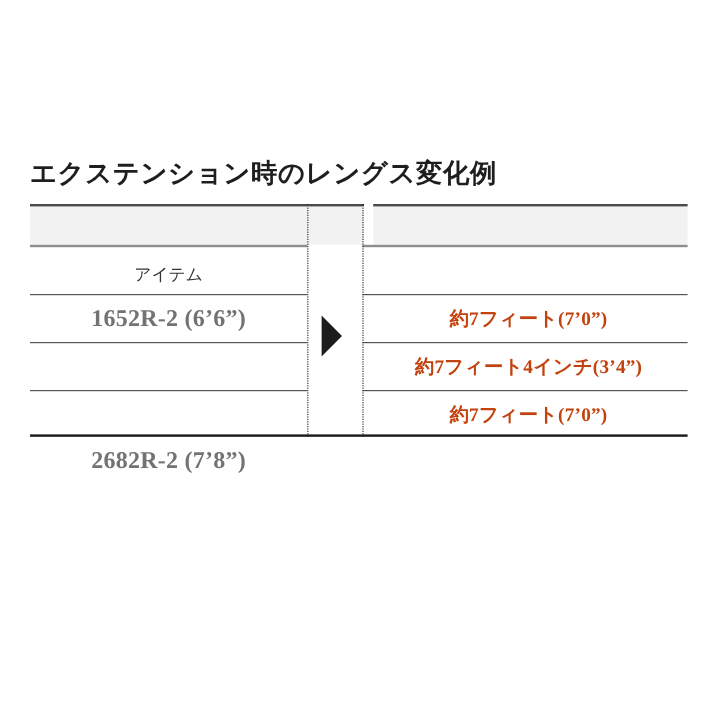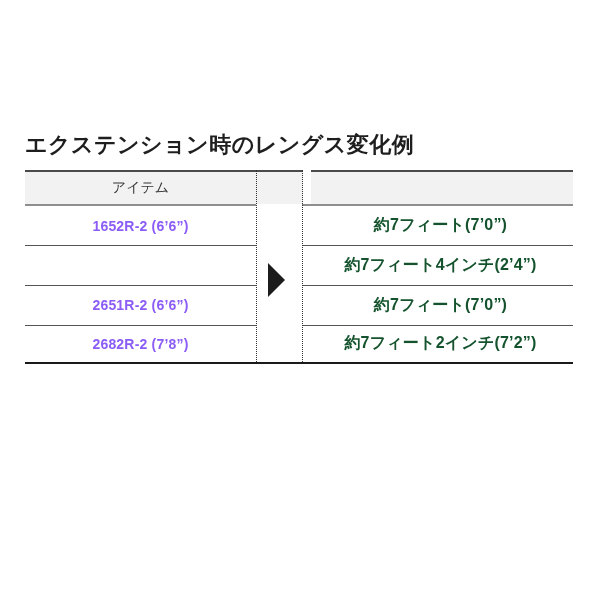--- a/index.html
+++ b/index.html
@@ -2,21 +2,21 @@
 <html><head>
 <meta charset="utf-8">
 <style>
   html,body { margin:0; padding:0; }
   .page {
     position: relative;
     width: 600px;
     height: 579px;
     background: #ffffff;
     overflow: hidden;
-    font-family: Liberation Sans, sans-serif;
+    font-family: Liberation Serif, serif;
   }
   .title {
     position: absolute;
     left: 25px;
     top: 130px;
     width: 540px;
     font-size: 22px;
     font-weight: bold;
     color: #1e1e1e;
     letter-spacing: 0.5px;
@@ -67,32 +67,33 @@
     border-left: 1px dotted #333333;
     z-index: 5;
   }
   .dotted.d1 { left: 231px; }
   .dotted.d2 { left: 277px; }
   .cell {
     position: absolute;
     display: flex; align-items: center; justify-content: center;
     z-index: 5;
     text-align: center;
+    margin-top: 41px;
   }
   .cell.col-item { left: 0; width: 231px; }
   .cell.col-ext  { left: 283px; width: 265px; }
   .hcell { top: 2px; height: 32px; font-size: 14px; color: #333333; }
   .hcell.col-item { width: 231px; }
   .hcell.col-ext  { left: 277px; width: 271px; }
   .row-a { top: 36px;  height: 39px; }
   .row-b { top: 75px;  height: 40px; }
   .row-c { top: 115px; height: 40px; }
   .row-d { top: 155px; height: 37px; }
-  .item-text { font-size: 14px; font-weight: bold; color: #8b5cf6; letter-spacing: 0.2px; }
-  .ext-text  { font-size: 16px; font-weight: bold; color: #14532d; letter-spacing: 0.2px; }
+  .item-text { font-size: 20px; font-weight: bold; color: #737373; letter-spacing: 0.2px; }
+  .ext-text  { font-size: 16px; font-weight: bold; color: #c2410c; letter-spacing: 0.2px; }
   .arrow {
     position: absolute;
     left: 243px; top: 93px;
     width: 0; height: 0;
     border-top: 17px solid transparent;
     border-bottom: 17px solid transparent;
     border-left: 17px solid #1c1c1c;
     z-index: 6;
   }
 </style>
@@ -112,31 +113,29 @@
     <div class="cell hcell col-item">アイテム</div>
 
     <div class="hdr-border left"></div>
     <div class="hdr-border right"></div>
 
     <div class="cell col-item row-a item-text">1652R-2 (6’6”)</div>
     <div class="cell col-ext row-a ext-text">約7フィート(7’0”)</div>
     <div class="sep left r1"></div>
     <div class="sep right r1"></div>
 
-    <div class="cell col-ext row-b ext-text">約7フィート4インチ(2’4”)</div>
+    <div class="cell col-ext row-b ext-text">約7フィート4インチ(3’4”)</div>
     <div class="sep left r2"></div>
     <div class="sep right r2"></div>
 
-    <div class="cell col-item row-c item-text">2651R-2 (6’6”)</div>
     <div class="cell col-ext row-c ext-text">約7フィート(7’0”)</div>
     <div class="sep left r3"></div>
     <div class="sep right r3"></div>
 
     <div class="cell col-item row-d item-text">2682R-2 (7’8”)</div>
-    <div class="cell col-ext row-d ext-text">約7フィート2インチ(7’2”)</div>
 
     <div class="dotted d1"></div>
     <div class="dotted d2"></div>
 
     <div class="arrow"></div>
 
     <div class="bottom-border"></div>
   </div>
 
 </div>

